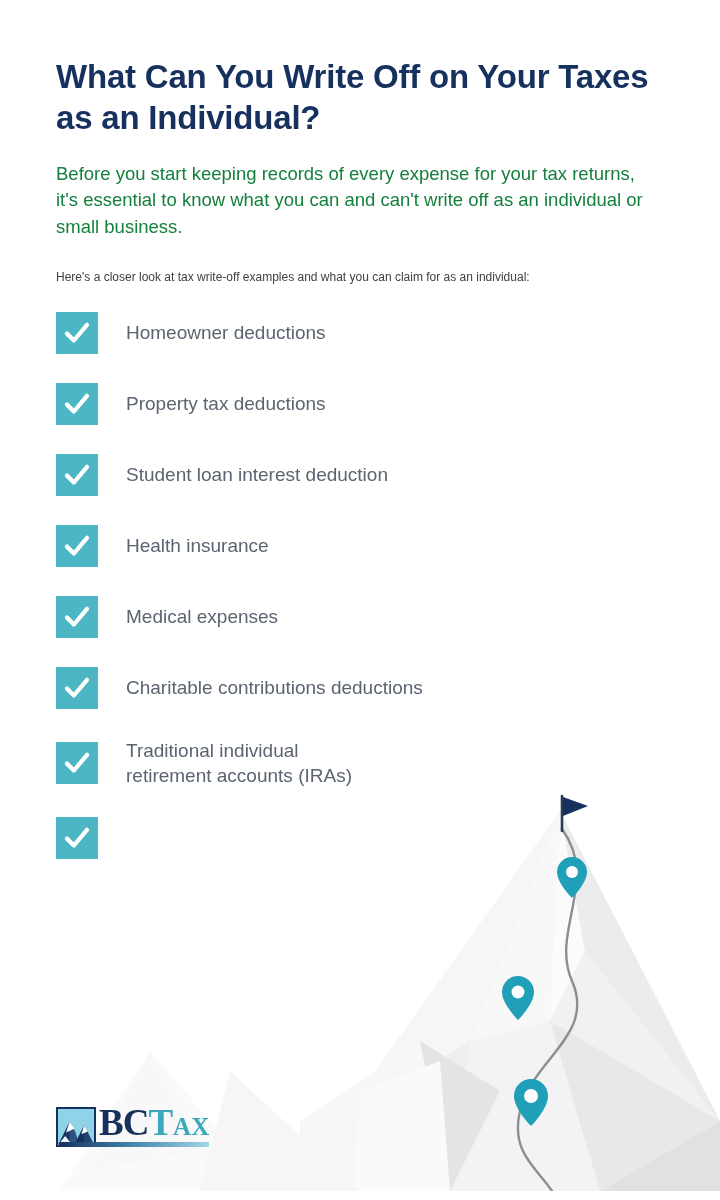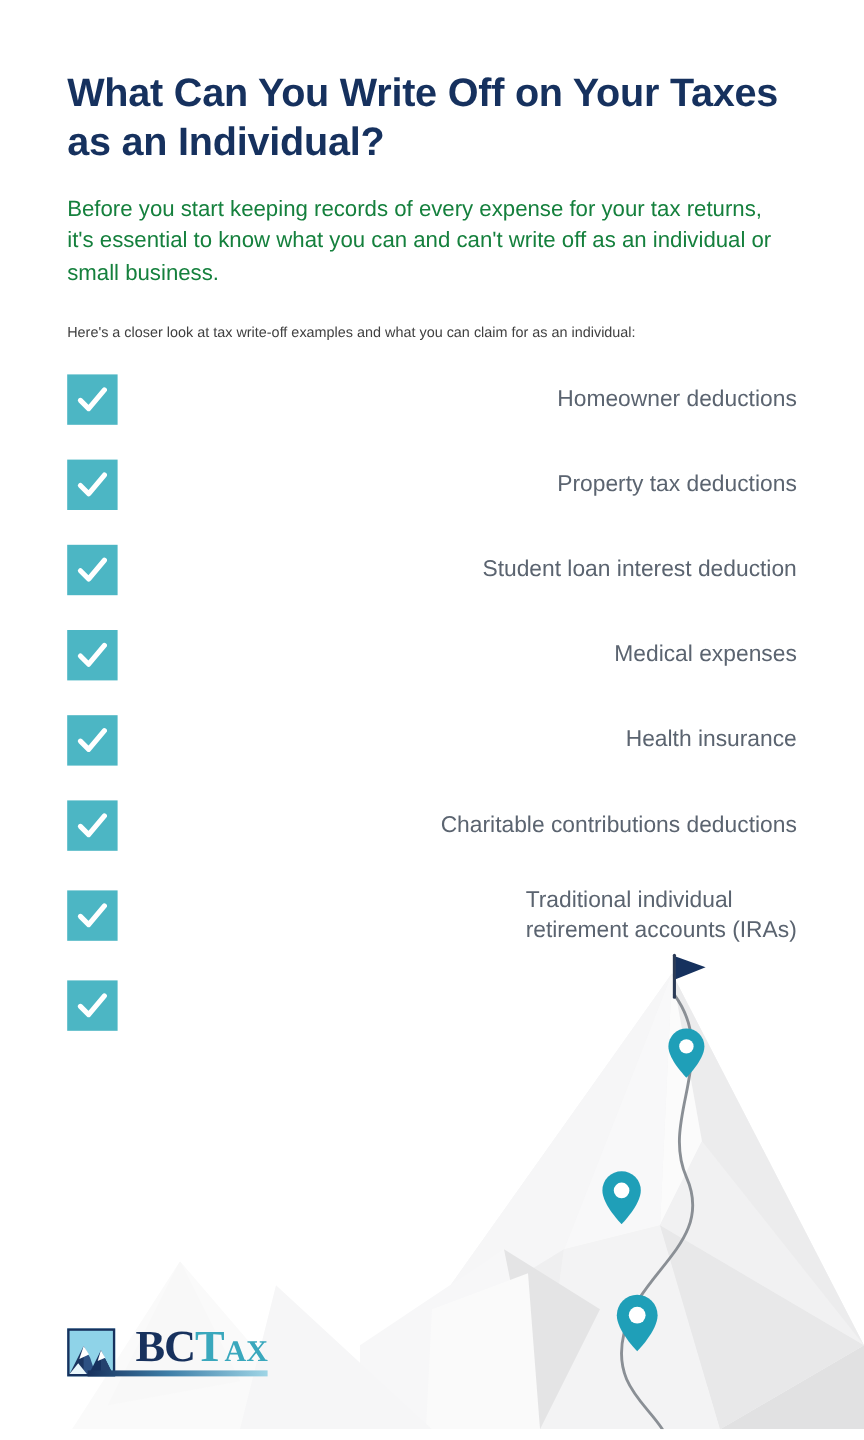--- a/index.html
+++ b/index.html
@@ -87,21 +87,20 @@
   .checklist {
     list-style: none;
     margin: 26px 0 0 0;
     padding: 0;
   }
   .check-item {
     display: flex;
     align-items: center;
     min-height: 42px;
     margin-bottom: 29px;
-    justify-content: space-between;
   }
   .check-item:last-child { margin-bottom: 0; }
 
   .checkbox {
     flex: 0 0 auto;
     width: 42px;
     height: 42px;
     background: #4cb6c4;
     position: relative;
     margin-right: 28px;
@@ -137,21 +136,21 @@
     flex: 0 0 auto;
     border: 2px solid #17315d;
     box-sizing: border-box;
     overflow: hidden;
     position: relative;
     background: #8fd3e8;
   }
   .logo-mark svg { display: block; width: 100%; height: 100%; }
 
   .logo-wordmark {
-    margin-left: 17px;
+    margin-left: 3px;
     position: relative;
     padding-bottom: 6px;
   }
   .logo-word-text {
     font-family: "Liberation Serif", serif;
     font-weight: bold;
     line-height: 1;
     white-space: nowrap;
   }
   .logo-bc {
@@ -266,30 +265,30 @@
         </span>
         <span class="check-label">Student loan interest deduction</span>
       </li>
 
       <li class="check-item">
         <span class="checkbox">
           <svg viewBox="0 0 24 24">
               <path d="M4 12.5 L9.5 18 L20 5.5" fill="none" stroke="#ffffff" stroke-width="3.4" stroke-linecap="round" stroke-linejoin="round"></path>
             </svg>
         </span>
+        <span class="check-label">Health insurance</span>
+      </li>
+
+      <li class="check-item">
+        <span class="checkbox">
+          <svg viewBox="0 0 24 24">
+              <path d="M4 12.5 L9.5 18 L20 5.5" fill="none" stroke="#ffffff" stroke-width="3.4" stroke-linecap="round" stroke-linejoin="round"></path>
+            </svg>
+        </span>
         <span class="check-label">Medical expenses</span>
-      </li>
-
-      <li class="check-item">
-        <span class="checkbox">
-          <svg viewBox="0 0 24 24">
-              <path d="M4 12.5 L9.5 18 L20 5.5" fill="none" stroke="#ffffff" stroke-width="3.4" stroke-linecap="round" stroke-linejoin="round"></path>
-            </svg>
-        </span>
-        <span class="check-label">Health insurance</span>
       </li>
 
 
 
       <li class="check-item">
         <span class="checkbox">
           <svg viewBox="0 0 24 24">
               <path d="M4 12.5 L9.5 18 L20 5.5" fill="none" stroke="#ffffff" stroke-width="3.4" stroke-linecap="round" stroke-linejoin="round"></path>
             </svg>
         </span>

